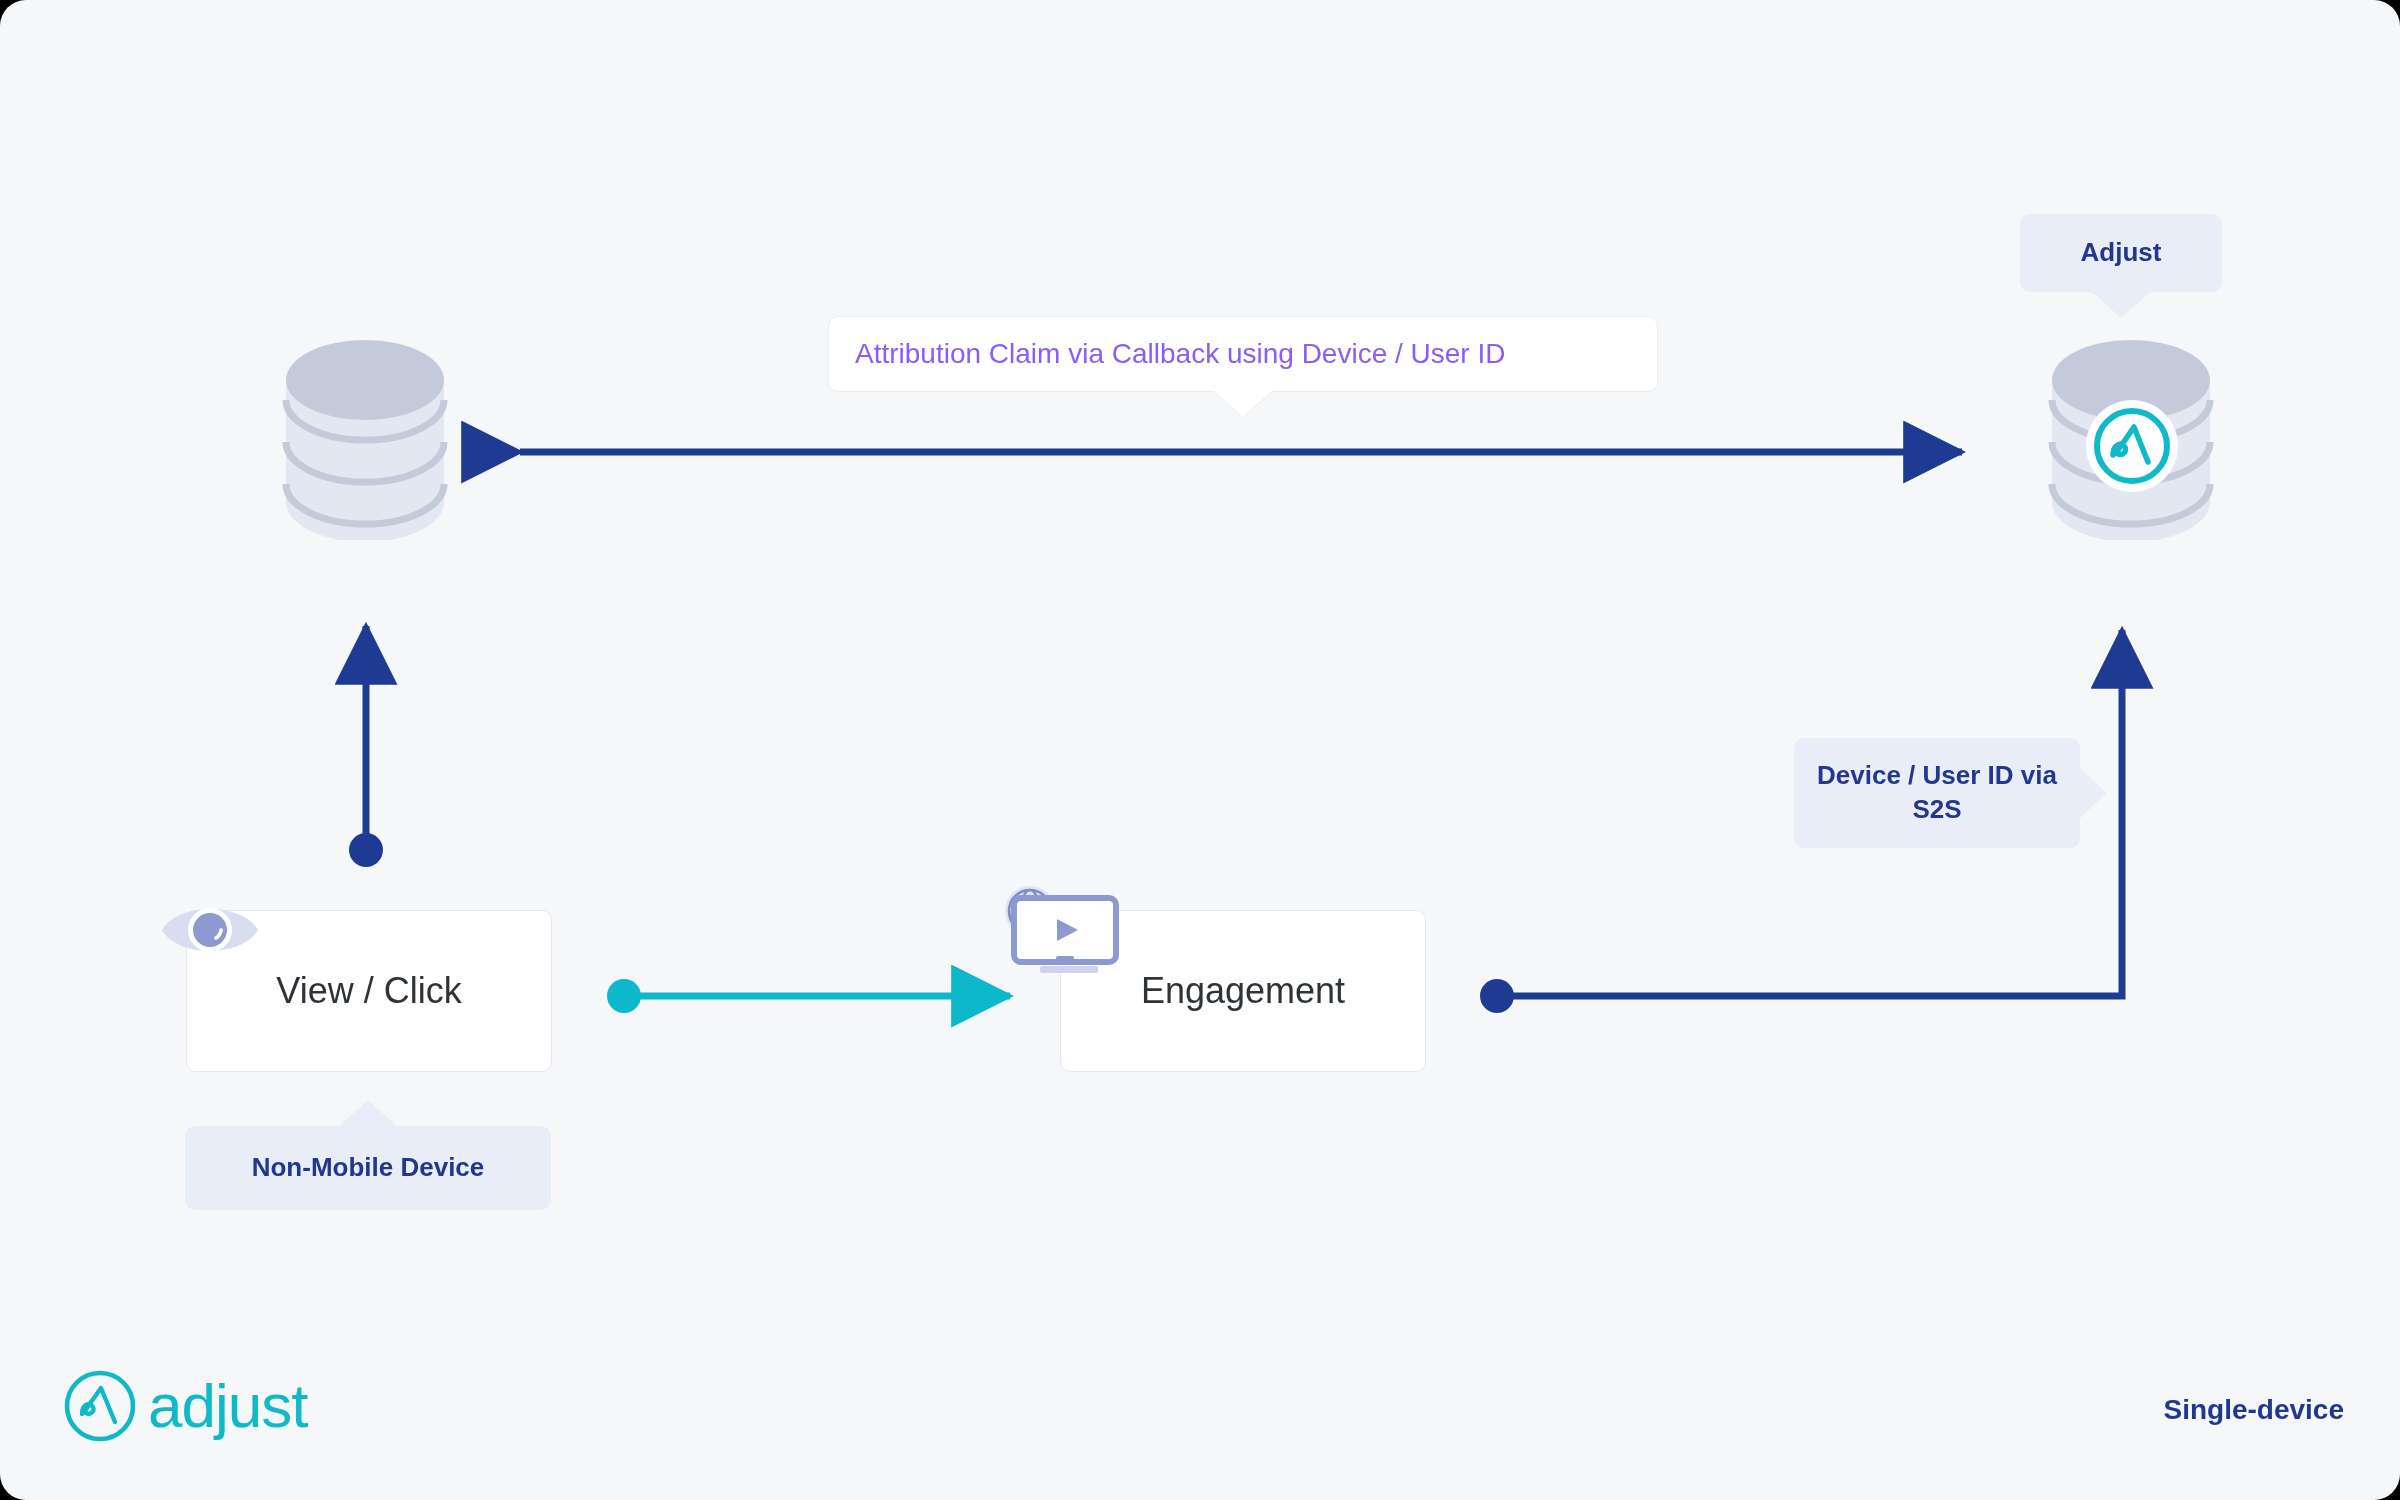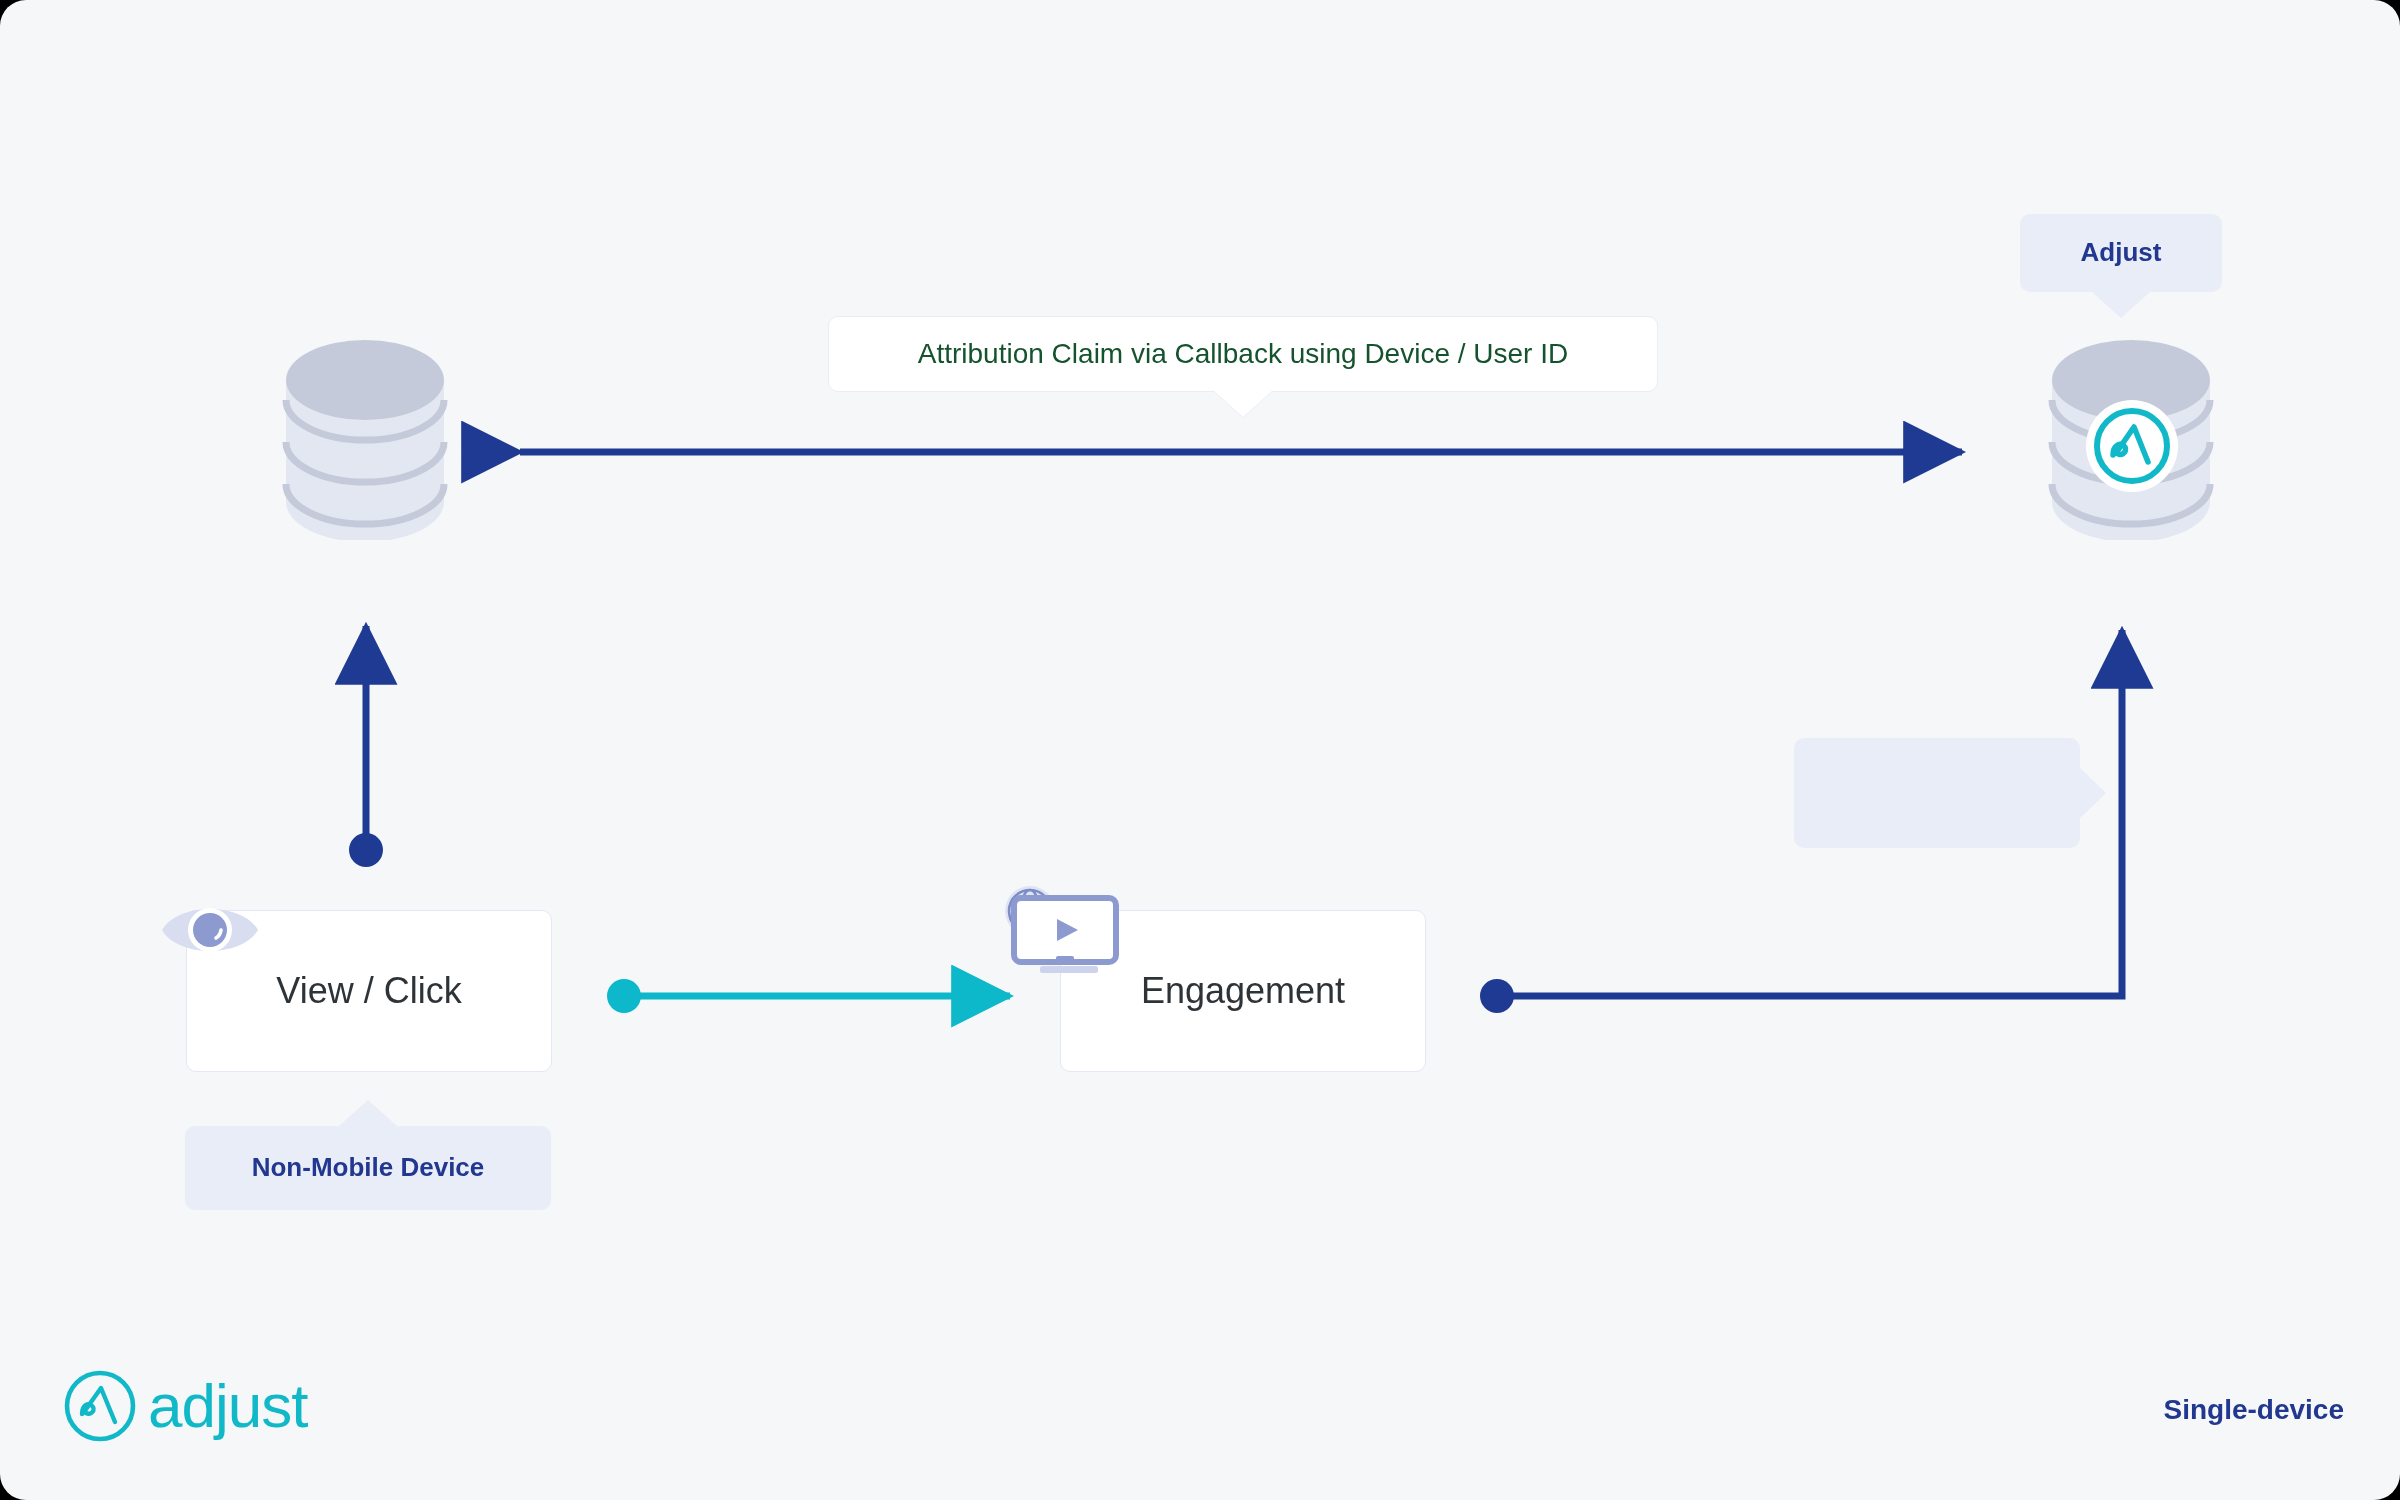--- a/index.html
+++ b/index.html
@@ -83,22 +83,22 @@
   }
 
   
   .msg-box {
     position: absolute;
     background: #ffffff;
     border: 1px solid #e9edf5;
     border-radius: 10px;
     display: flex;
     align-items: center;
-    justify-content: center;
-    color: #14532d;
+    justify-content: flex-start;
+    color: #8b5cf6;
     font-size: 28px;
     font-weight: 400;
     padding: 0 26px;
   }
   .msg-box .tail-box {
     position: absolute;
     bottom: -26px;
     left: 50%;
     transform: translateX(-50%);
     width: 0; height: 0;
@@ -247,20 +247,21 @@
       <line x1="12" y1="18" x2="48" y2="44"></line>
     </g>
     <rect x="14" y="18" width="102" height="64" rx="7" fill="#ffffff" stroke="#8c9ad0" stroke-width="6"></rect>
     <rect x="56" y="76" width="18" height="4.5" rx="2" fill="#8c9ad0"></rect>
     <rect x="40" y="86" width="58" height="7" rx="2.5" fill="#ccd3ea"></rect>
     <path d="M57,39 L78,50 L57,61 Z" fill="#8c9ad0"></path>
   </svg>
 
 
   <div class="callout" style="left:1794px; top:738px; width:286px; height:110px;">
+    <span>Device / User ID via S2S</span>
     <span class="tail tail-right"></span>
   </div>
 
   <div class="logo-wrap">
     <svg width="76" height="76" viewBox="0 0 76 76">
       <circle cx="38" cy="38" r="33" fill="none" stroke="#10b8c8" stroke-width="4.6"></circle>
       <path d="M20,46 C20,37 27,33 31,39 C34,44 26,49 22,43" fill="none" stroke="#10b8c8" stroke-width="4.4" stroke-linecap="round"></path>
       <path d="M22,44 L39,20 L53,54" fill="none" stroke="#10b8c8" stroke-width="4.4" stroke-linecap="round" stroke-linejoin="round"></path>
     </svg>
     <span class="logo-text">adjust</span>

